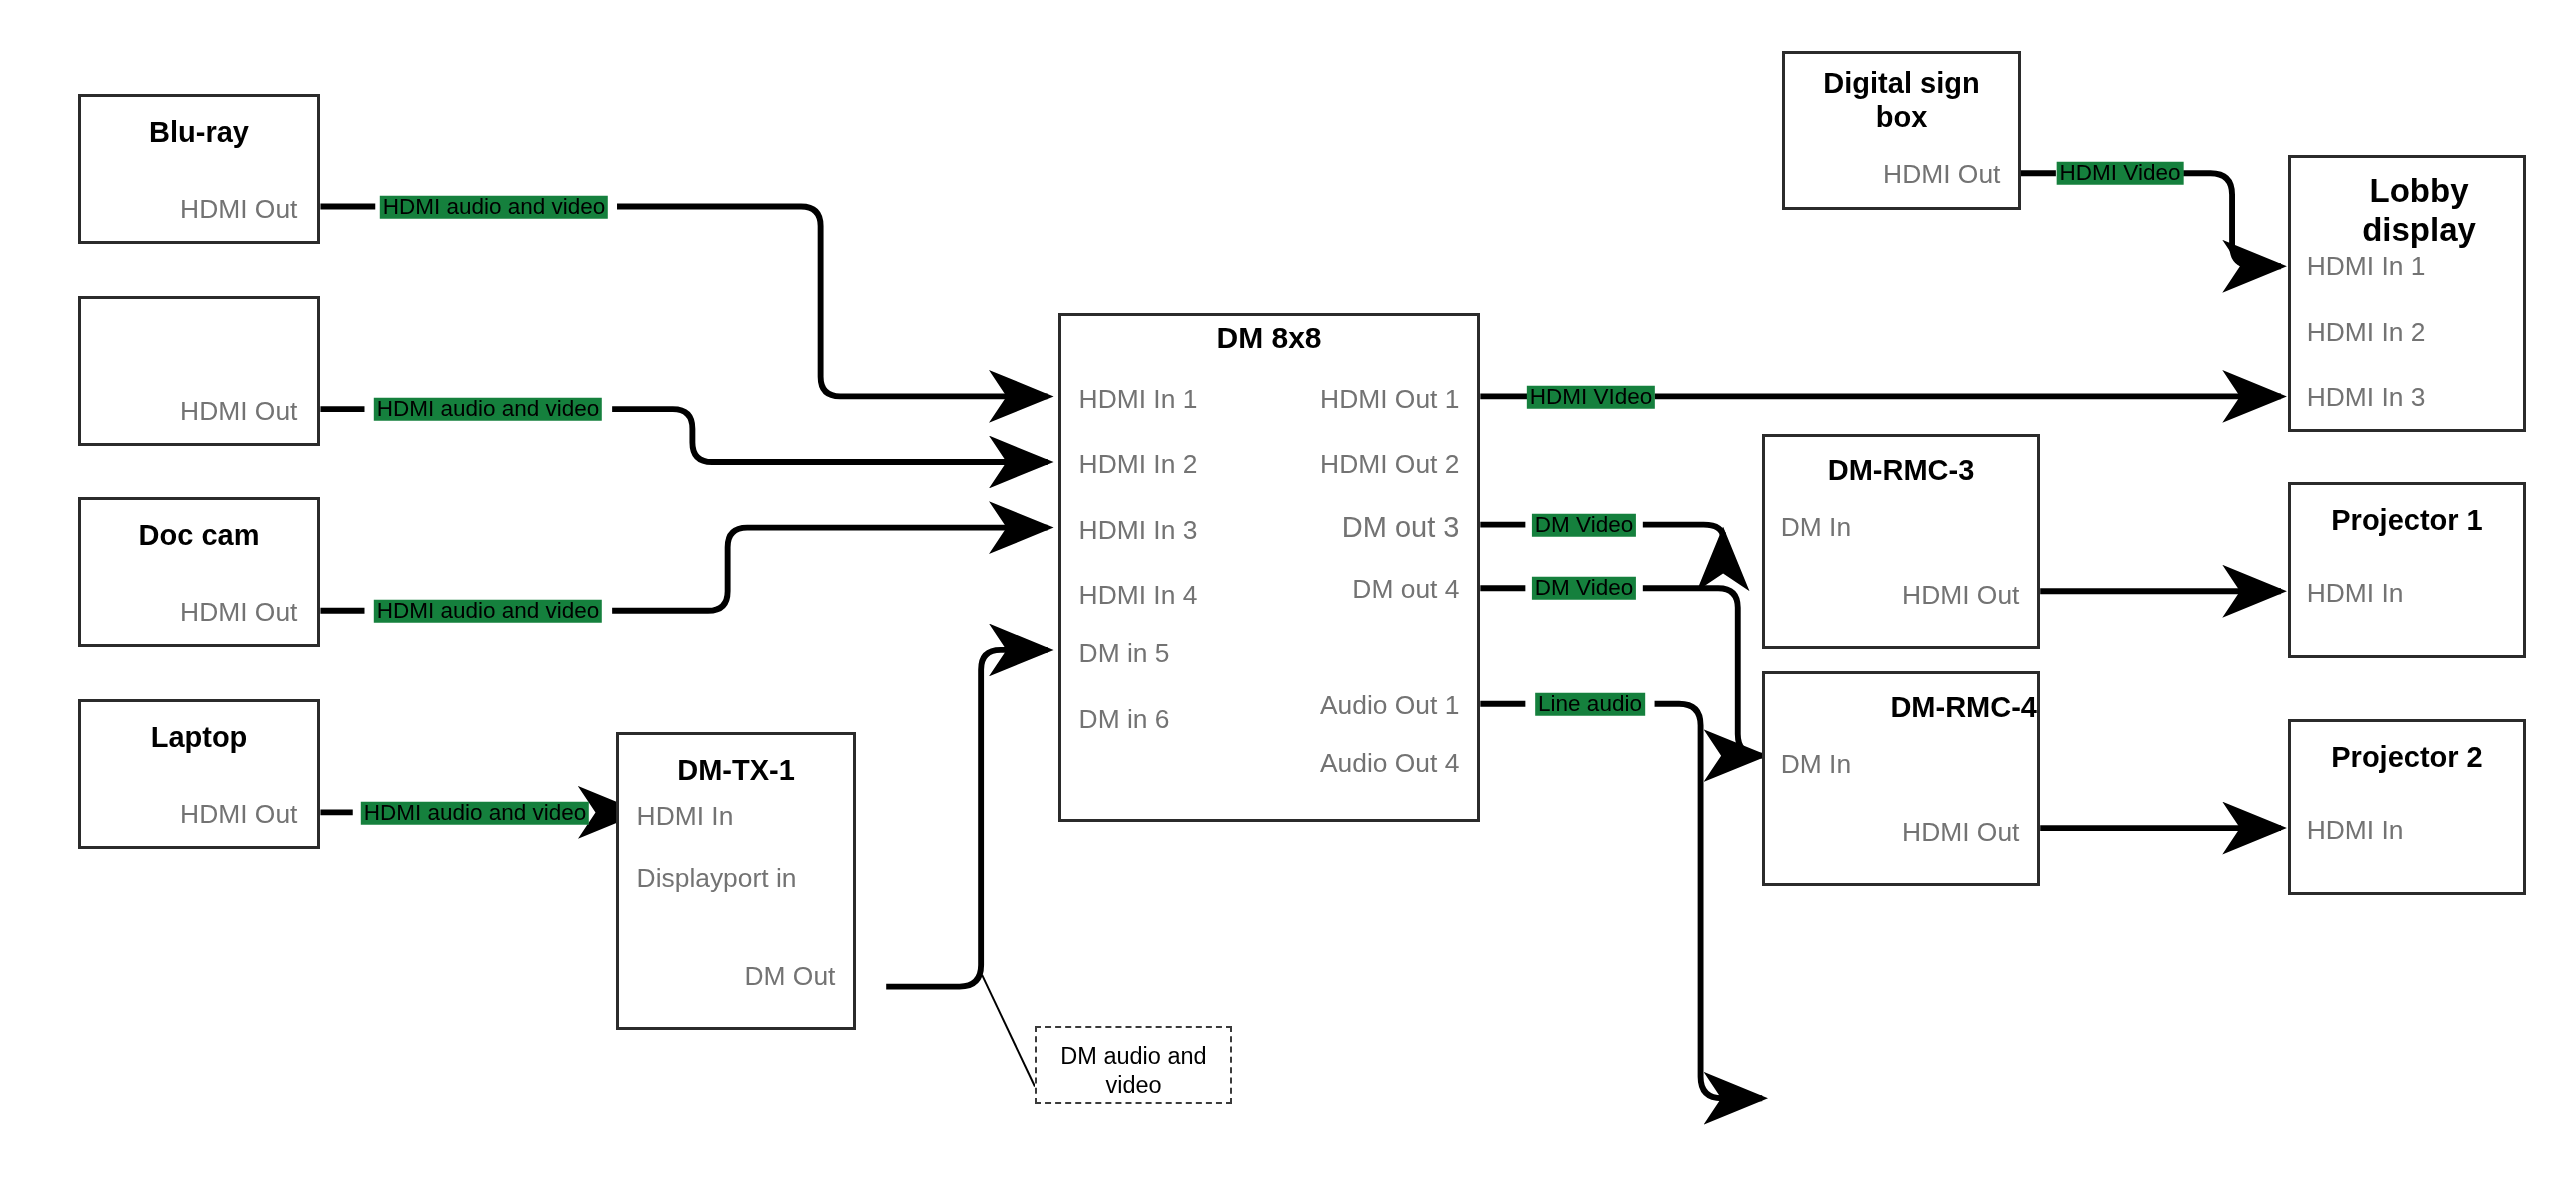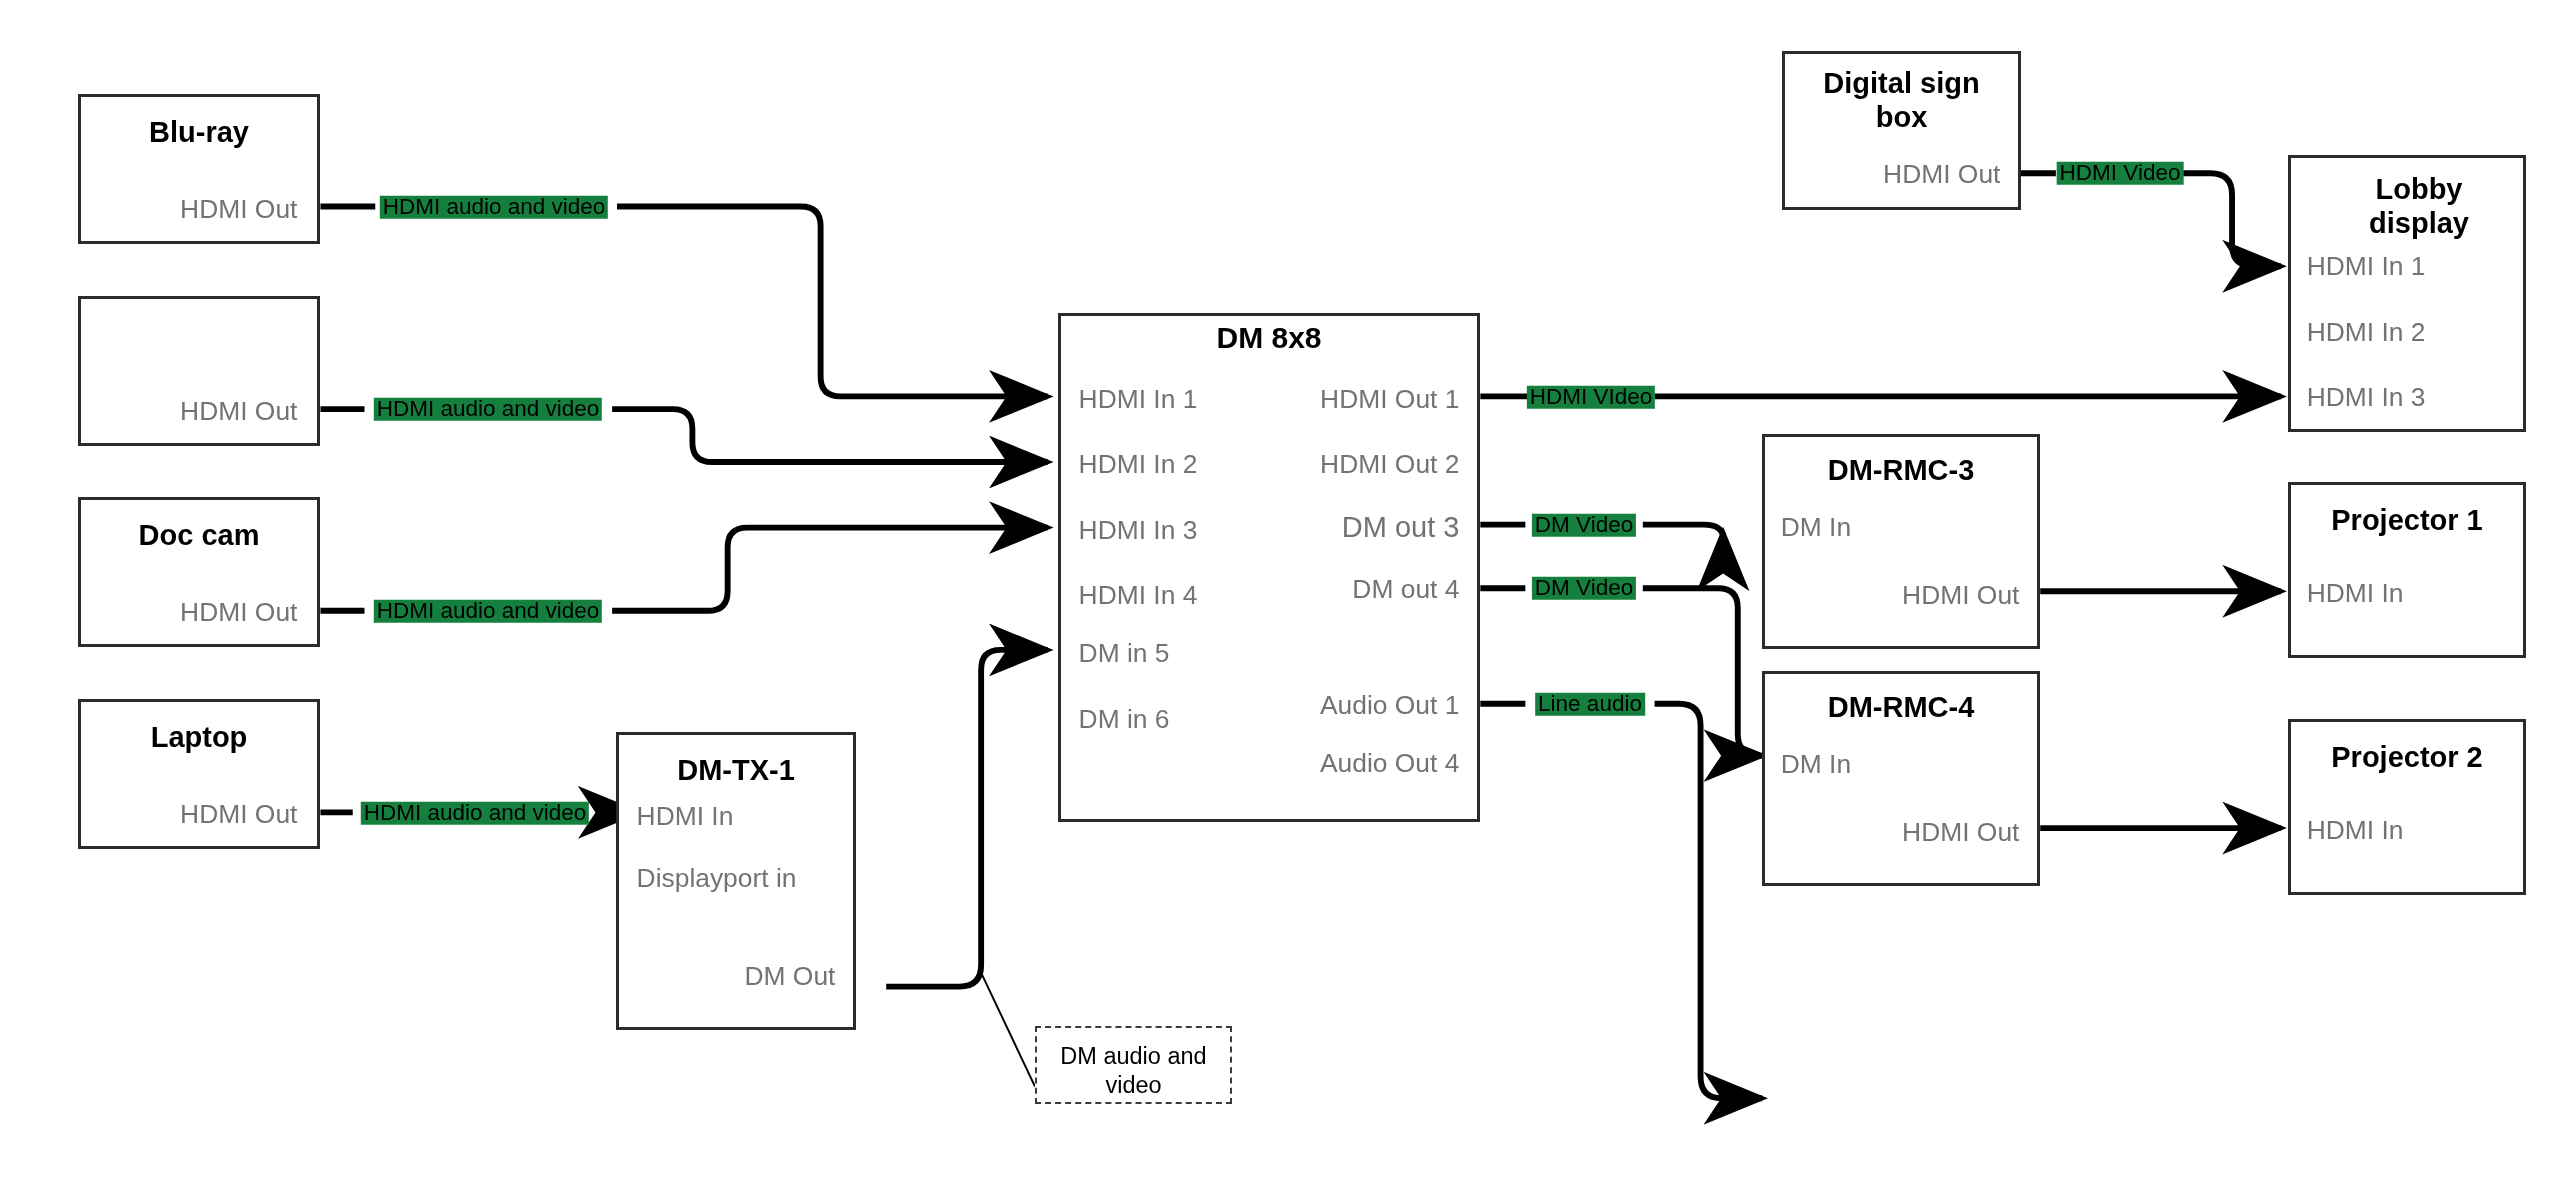--- a/index.html
+++ b/index.html
@@ -170,35 +170,35 @@
     <div class="port right" style="right:17.6px; top:433px; font-size:26.4px;">Audio Out 4</div>
   </div>
 
   <div class="node" style="left:1782px; top:51px; width:239px; height:159px;">
     <div class="node-title" style="top:11.7px; font-size:29px; white-space:pre-line;">Digital sign
 box</div>
     <div class="port right" style="right:17.6px; top:106px; font-size:26.4px;">HDMI Out</div>
   </div>
 
   <div class="node" style="left:2288px; top:155px; width:238px; height:277px;">
-    <div class="node-title" style="top:13.7px; font-size:29px; white-space:pre-line;padding-left:24px;">Lobby
+    <div class="node-title" style="top:13.7px; font-size:33px; white-space:pre-line;padding-left:24px;">Lobby
 display</div>
     <div class="port left" style="left:15.7px; top:94px; font-size:26.4px;">HDMI In 1</div>
     <div class="port left" style="left:15.7px; top:160px; font-size:26.4px;">HDMI In 2</div>
     <div class="port left" style="left:15.7px; top:225px; font-size:26.4px;">HDMI In 3</div>
   </div>
 
   <div class="node" style="left:1762px; top:434px; width:278px; height:215px;">
     <div class="node-title" style="top:15.7px; font-size:29px;">DM-RMC-3</div>
     <div class="port left" style="left:15.7px; top:76px; font-size:26.4px;">DM In</div>
     <div class="port right" style="right:17.6px; top:144px; font-size:26.4px;">HDMI Out</div>
   </div>
 
   <div class="node" style="left:1762px; top:671px; width:278px; height:215px;">
-    <div class="node-title" style="top:15.7px; font-size:29px;">DM-RMC-4</div>
+    <div class="node-title" style="top:15.7px; font-size:29px;text-align:right;">DM-RMC-4</div>
     <div class="port left" style="left:15.7px; top:76px; font-size:26.4px;">DM In</div>
     <div class="port right" style="right:17.6px; top:144px; font-size:26.4px;">HDMI Out</div>
   </div>
 
   <div class="node" style="left:2288px; top:482px; width:238px; height:176px;">
     <div class="node-title" style="top:17.6px; font-size:29px;">Projector 1</div>
     <div class="port left" style="left:15.7px; top:94px; font-size:26.4px;">HDMI In</div>
   </div>
 
   <div class="node" style="left:2288px; top:719px; width:238px; height:176px;">

